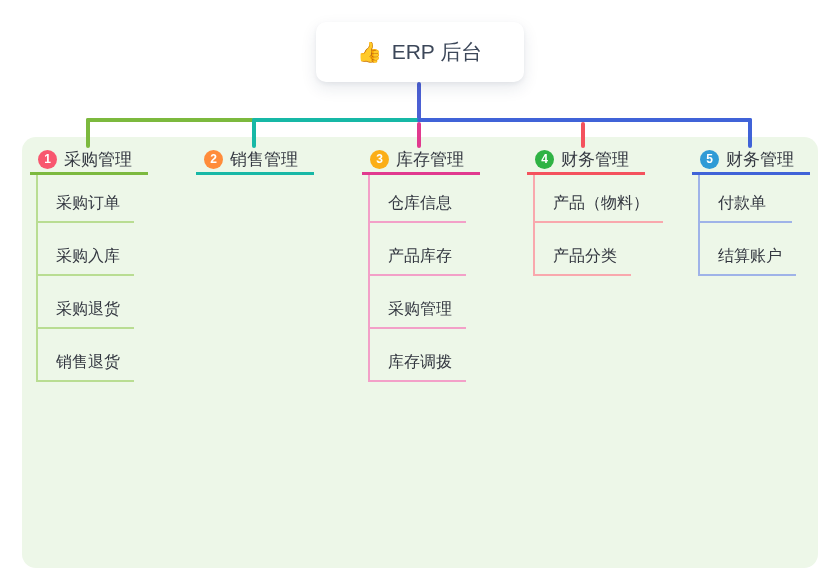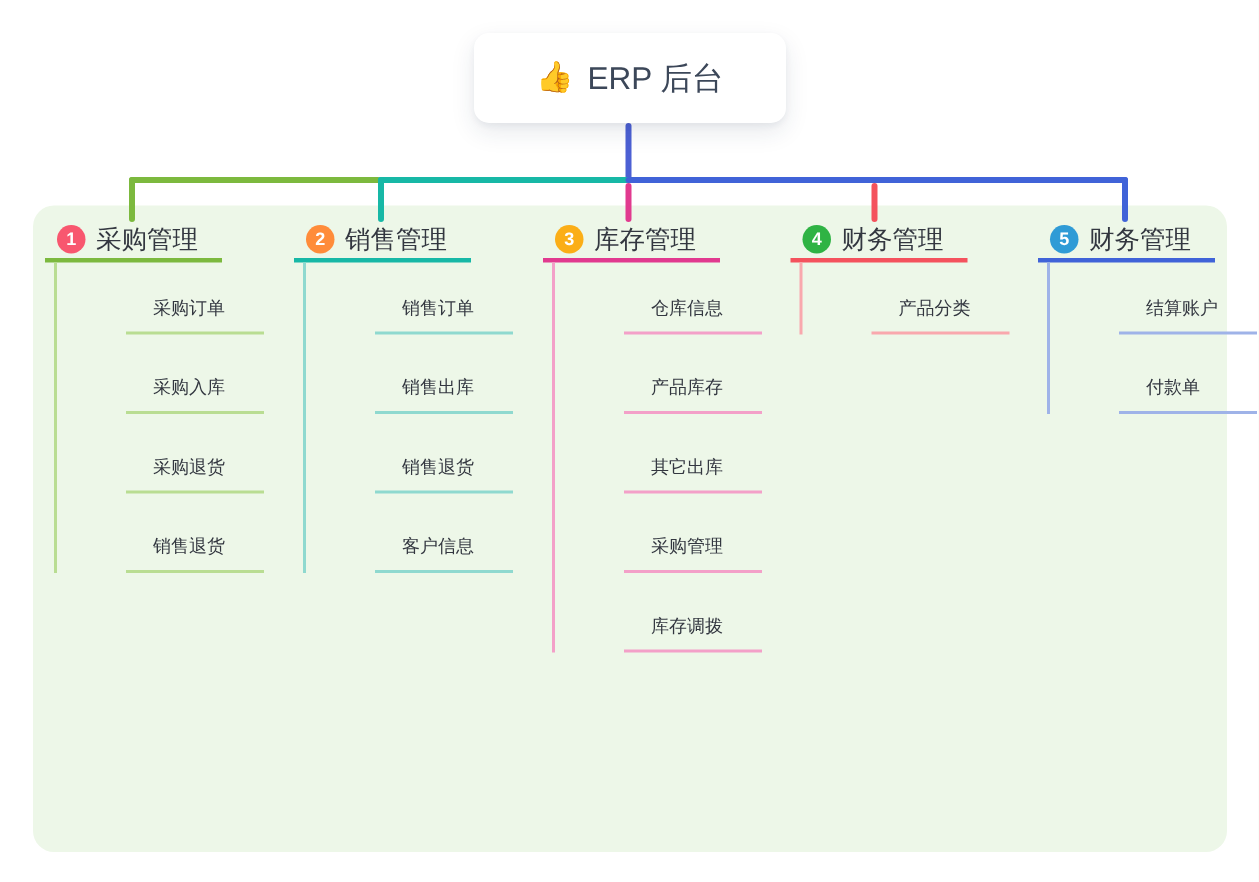--- a/index.html
+++ b/index.html
@@ -35,21 +35,21 @@
     color:#ffffff; font-size:12px; font-weight:bold;
     display:flex; align-items:center; justify-content:center; flex:0 0 auto;
   }
   .branch-title { font-size:17px; color:#333740; white-space:nowrap; }
 
   .children { list-style:none; margin-left:6px; border-left:2px solid var(--light); }
   .child {
     height:53px; display:flex; align-items:flex-end; width:fit-content;
     min-width:92px; padding:0 14px 7px 18px;
     border-bottom:2px solid var(--light);
-    font-size:12px; color:#333740; white-space:nowrap; cursor:pointer;margin-left:46px;
+    font-size:16px; color:#333740; white-space:nowrap; cursor:pointer;
   }
   .child:first-child { height:48px; }
 </style>
 </head>
 <body>
 
 <div class="canvas">
 
   <div class="panel" style="background: rgb(237, 247, 232);"></div>
 
@@ -79,56 +79,50 @@
       <li class="child">采购退货</li>
       <li class="child">销售退货</li>
     </ul>
   </div>
 
   <div class="branch" style="left: 196px; --accent: #17b8a6; --light: #8fd9cf; --badge: #ff8c3a;">
     <div class="branch-header">
       <span class="badge">2</span>
       <span class="branch-title">销售管理</span>
     </div>
-    <ul class="children">
-      <li class="child">销售订单</li>
-      <li class="child">销售出库</li>
-      <li class="child">销售退货</li>
-      <li class="child">客户信息</li>
-    </ul>
   </div>
 
   <div class="branch" style="left: 362px; --accent: #e13a8f; --light: #f3a0c8; --badge: #fbae17;">
     <div class="branch-header">
       <span class="badge">3</span>
       <span class="branch-title">库存管理</span>
     </div>
     <ul class="children">
       <li class="child">仓库信息</li>
       <li class="child">产品库存</li>
-      <li class="child">其它出库</li>
       <li class="child">采购管理</li>
       <li class="child">库存调拨</li>
     </ul>
   </div>
 
   <div class="branch" style="left: 527px; --accent: #f4525d; --light: #f9a8ad; --badge: #2fb344;">
     <div class="branch-header">
       <span class="badge">4</span>
       <span class="branch-title">财务管理</span>
     </div>
     <ul class="children">
+      <li class="child">产品（物料）</li>
       <li class="child">产品分类</li>
     </ul>
   </div>
 
   <div class="branch" style="left: 692px; --accent: #4063d8; --light: #9fb3e8; --badge: #2f9bd6;">
     <div class="branch-header">
       <span class="badge">5</span>
       <span class="branch-title">财务管理</span>
     </div>
     <ul class="children">
+      <li class="child">付款单</li>
       <li class="child">结算账户</li>
-      <li class="child">付款单</li>
     </ul>
   </div>
 
 </div>
 
 </body></html>

